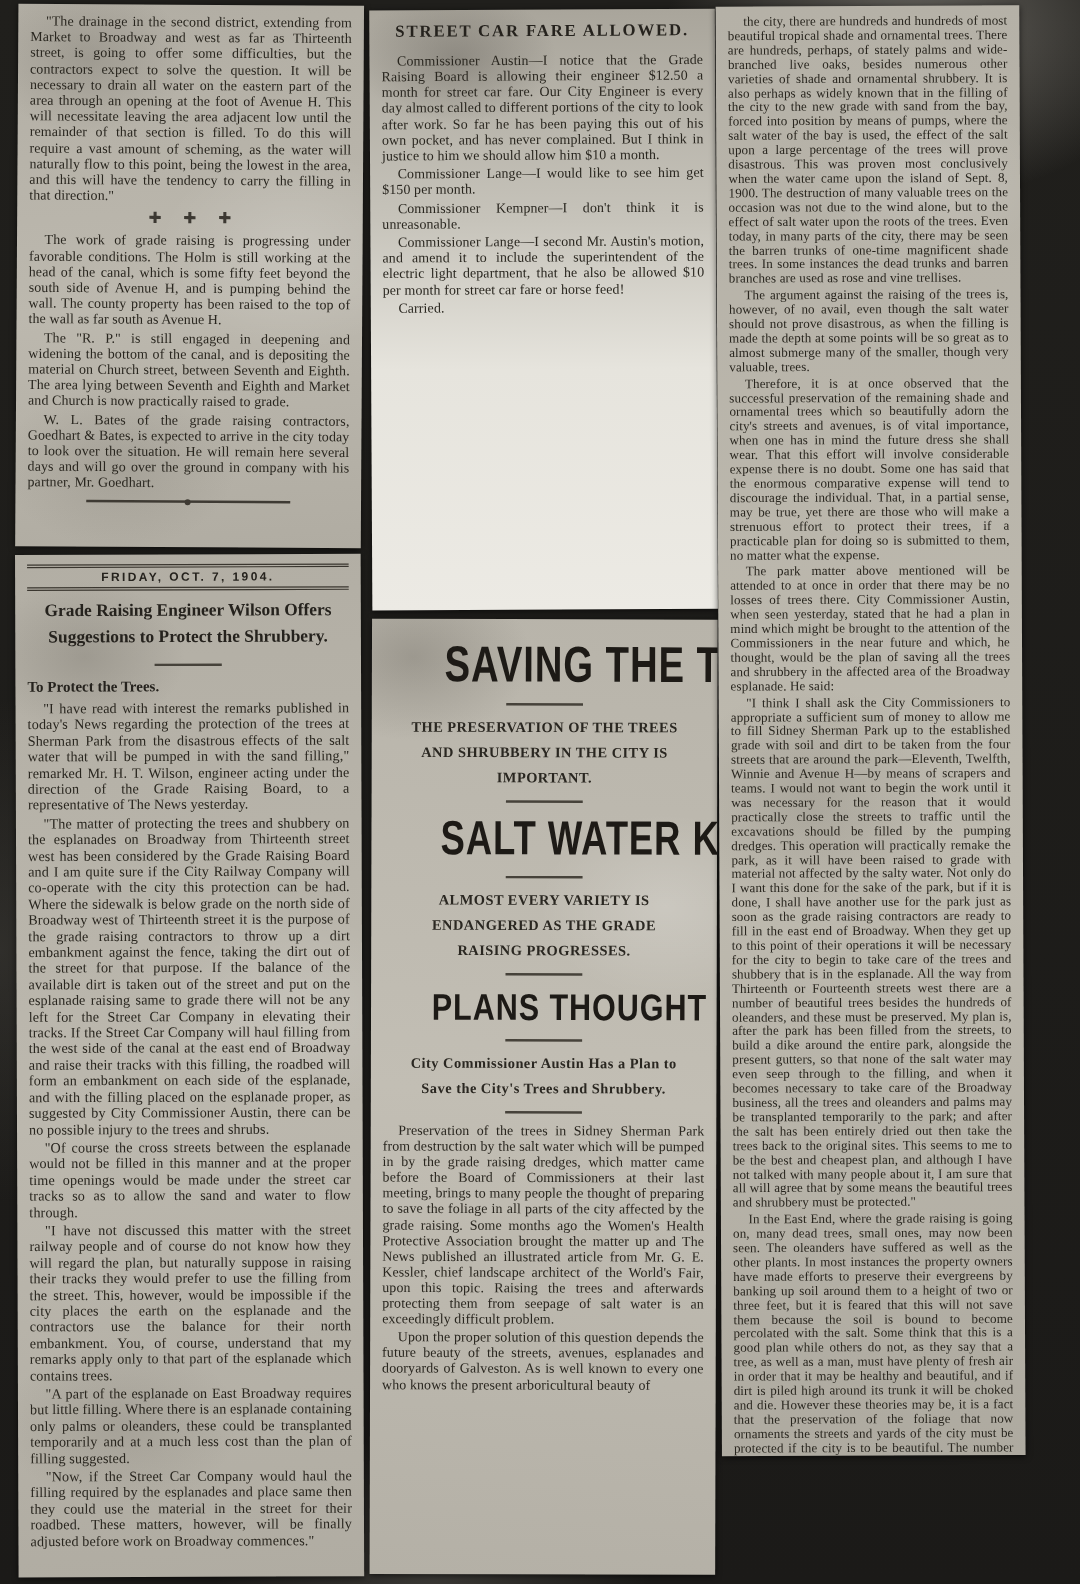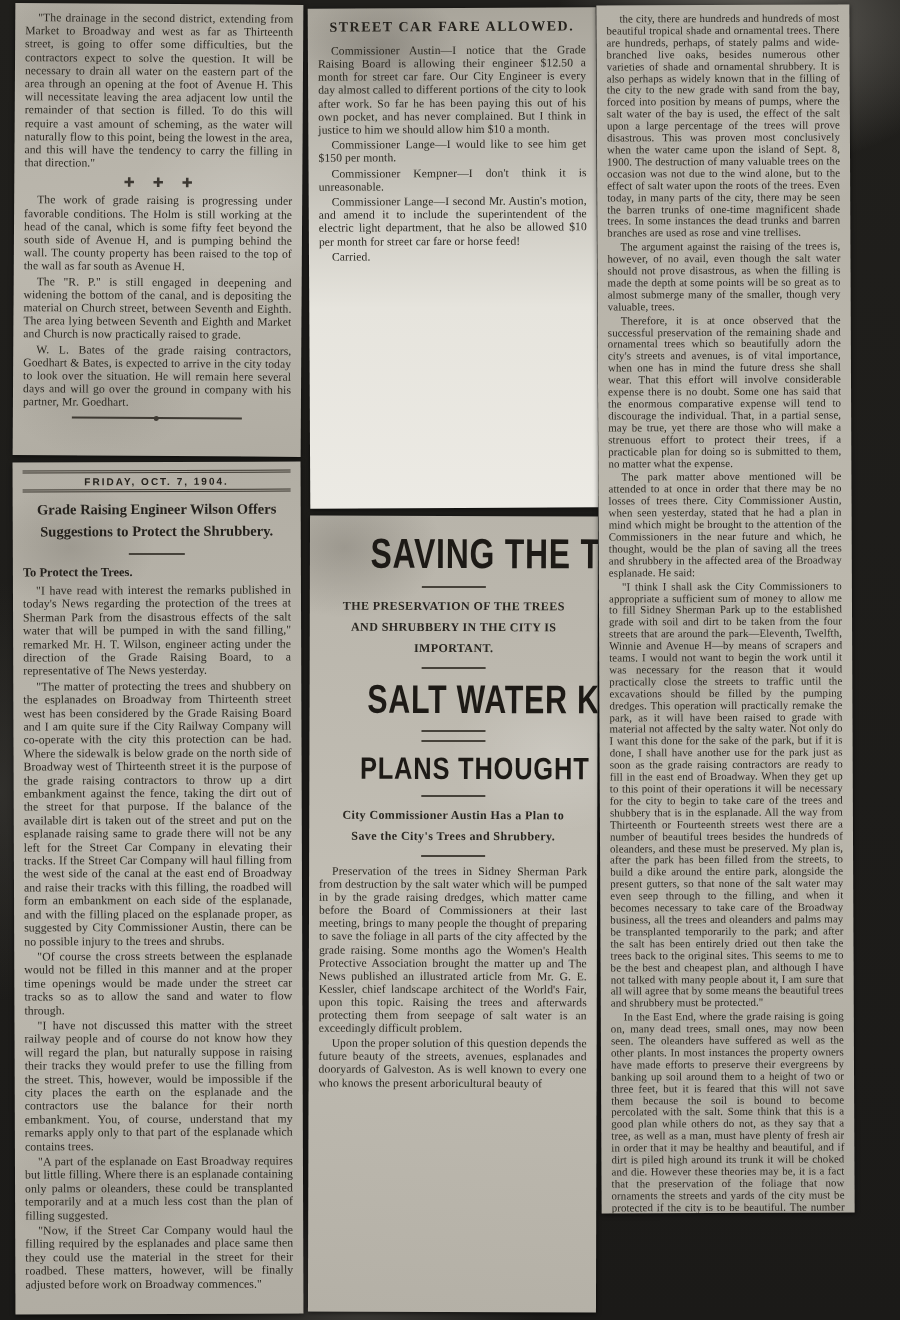--- a/index.html
+++ b/index.html
@@ -141,20 +141,21 @@
       </div>
   </article>
 
   <article class="clip clip-d">
     <h1 class="big-head"><span>SAVING THE TREES</span></h1>
     <div class="rule-short"></div>
     <div class="deck serif-deck">THE PRESERVATION OF THE TREES AND SHRUBBERY IN THE CITY IS IMPORTANT.</div>
     <div class="rule-short"></div>
     <h1 class="big-head h2"><span>SALT WATER KILLS</span></h1>
     <div class="rule-short"></div>
+    <div class="deck serif-deck">ALMOST EVERY VARIETY IS ENDANGERED AS THE GRADE RAISING PROGRESSES.</div>
     <div class="rule-short"></div>
     <h1 class="big-head h3"><span>PLANS THOUGHT FEASIBLE</span></h1>
     <div class="rule-short"></div>
     <div class="deck serif-deck">City Commissioner Austin Has a Plan to Save the City's Trees and Shrubbery.</div>
     <div class="rule-short"></div>
     <div class="body-text">
         <p>Preservation of the trees in Sidney Sherman Park from destruction by the salt water which will be pumped in by the grade raising dredges, which matter came before the Board of Commissioners at their last meeting, brings to many people the thought of preparing to save the foliage in all parts of the city affected by the grade raising. Some months ago the Women's Health Protective Association brought the matter up and The News published an illustrated article from Mr. G. E. Kessler, chief landscape architect of the World's Fair, upon this topic. Raising the trees and afterwards protecting them from seepage of salt water is an exceedingly difficult problem.</p>
         <p>Upon the proper solution of this question depends the future beauty of the streets, avenues, esplanades and dooryards of Galveston. As is well known to every one who knows the present arboricultural beauty of</p>
       </div>
   </article>

